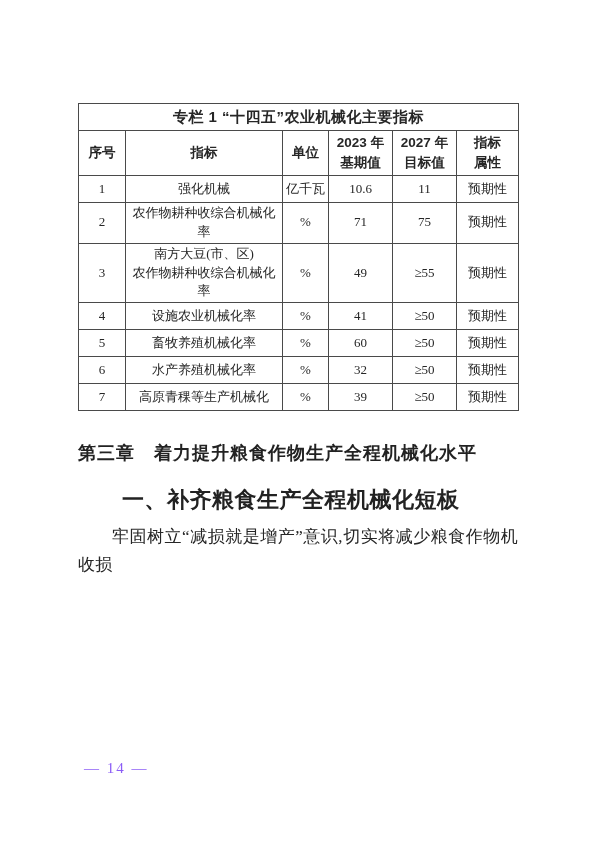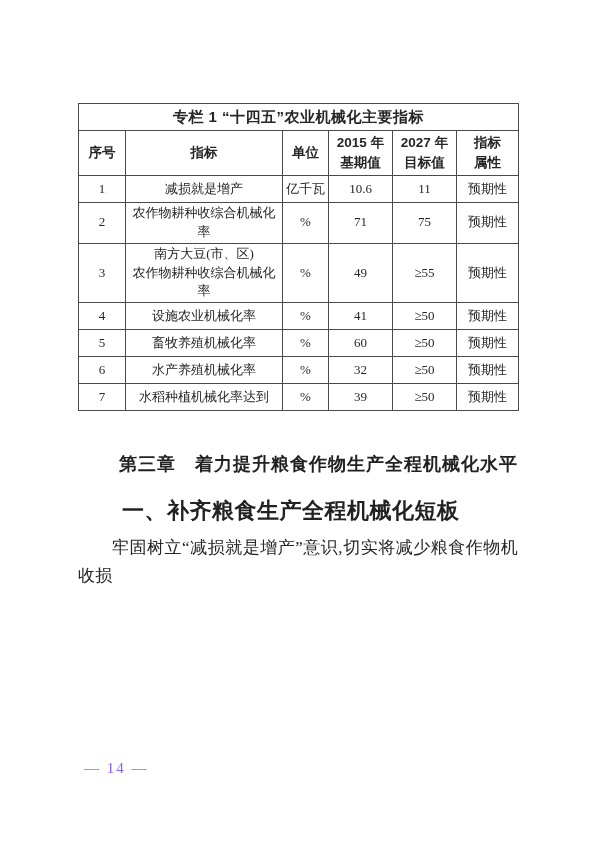--- a/index.html
+++ b/index.html
@@ -51,22 +51,22 @@
     font-size: 13.5px;
     line-height: 1.5;
   }
   tr.data-row td {
     height: 24px;
     font-size: 13px;
     line-height: 1.45;
   }
   
   .chapter {
-    margin: 41px 0 0 0;
-    text-align: right;
+    margin: 30px 0 0 0;
+    text-align: left;
     font-family: "Liberation Sans", "DejaVu Sans", sans-serif;
     font-weight: bold;
     font-size: 18px;
     letter-spacing: 1px;
     color: #222222;
   }
   .section {
     margin: 20px 0 0 0;
     text-indent: 2em;
     font-family: "Liberation Sans", "DejaVu Sans", sans-serif;
@@ -109,30 +109,30 @@
           <col style="width:62px">
       </colgroup>
       <tbody>
         <tr class="title-row">
           <td colspan="6">专栏 1 “十四五”农业机械化主要指标</td>
         </tr>
         <tr class="header-row">
           <th>序号</th>
           <th>指标</th>
           <th>单位</th>
-          <th>2015 年
+          <th>2023 年
 基期值</th>
           <th>2027 年
 目标值</th>
           <th>指标
 属性</th>
         </tr>
         <tr class="data-row">
           <td>1</td>
-          <td>减损就是增产</td>
+          <td>强化机械</td>
           <td>亿千瓦</td>
           <td>10.6</td>
           <td>11</td>
           <td>预期性</td>
         </tr>
         <tr class="data-row">
           <td>2</td>
           <td>农作物耕种收综合机械化率</td>
           <td>%</td>
           <td>71</td>
@@ -167,21 +167,21 @@
         <tr class="data-row">
           <td>6</td>
           <td>水产养殖机械化率</td>
           <td>%</td>
           <td>32</td>
           <td>≥50</td>
           <td>预期性</td>
         </tr>
         <tr class="data-row">
           <td>7</td>
-          <td>水稻种植机械化率达到</td>
+          <td>高原青稞等生产机械化</td>
           <td>%</td>
           <td>39</td>
           <td>≥50</td>
           <td>预期性</td>
         </tr>
       </tbody>
     </table>
 
     <div class="chapter">第三章　着力提升粮食作物生产全程机械化水平</div>
 

